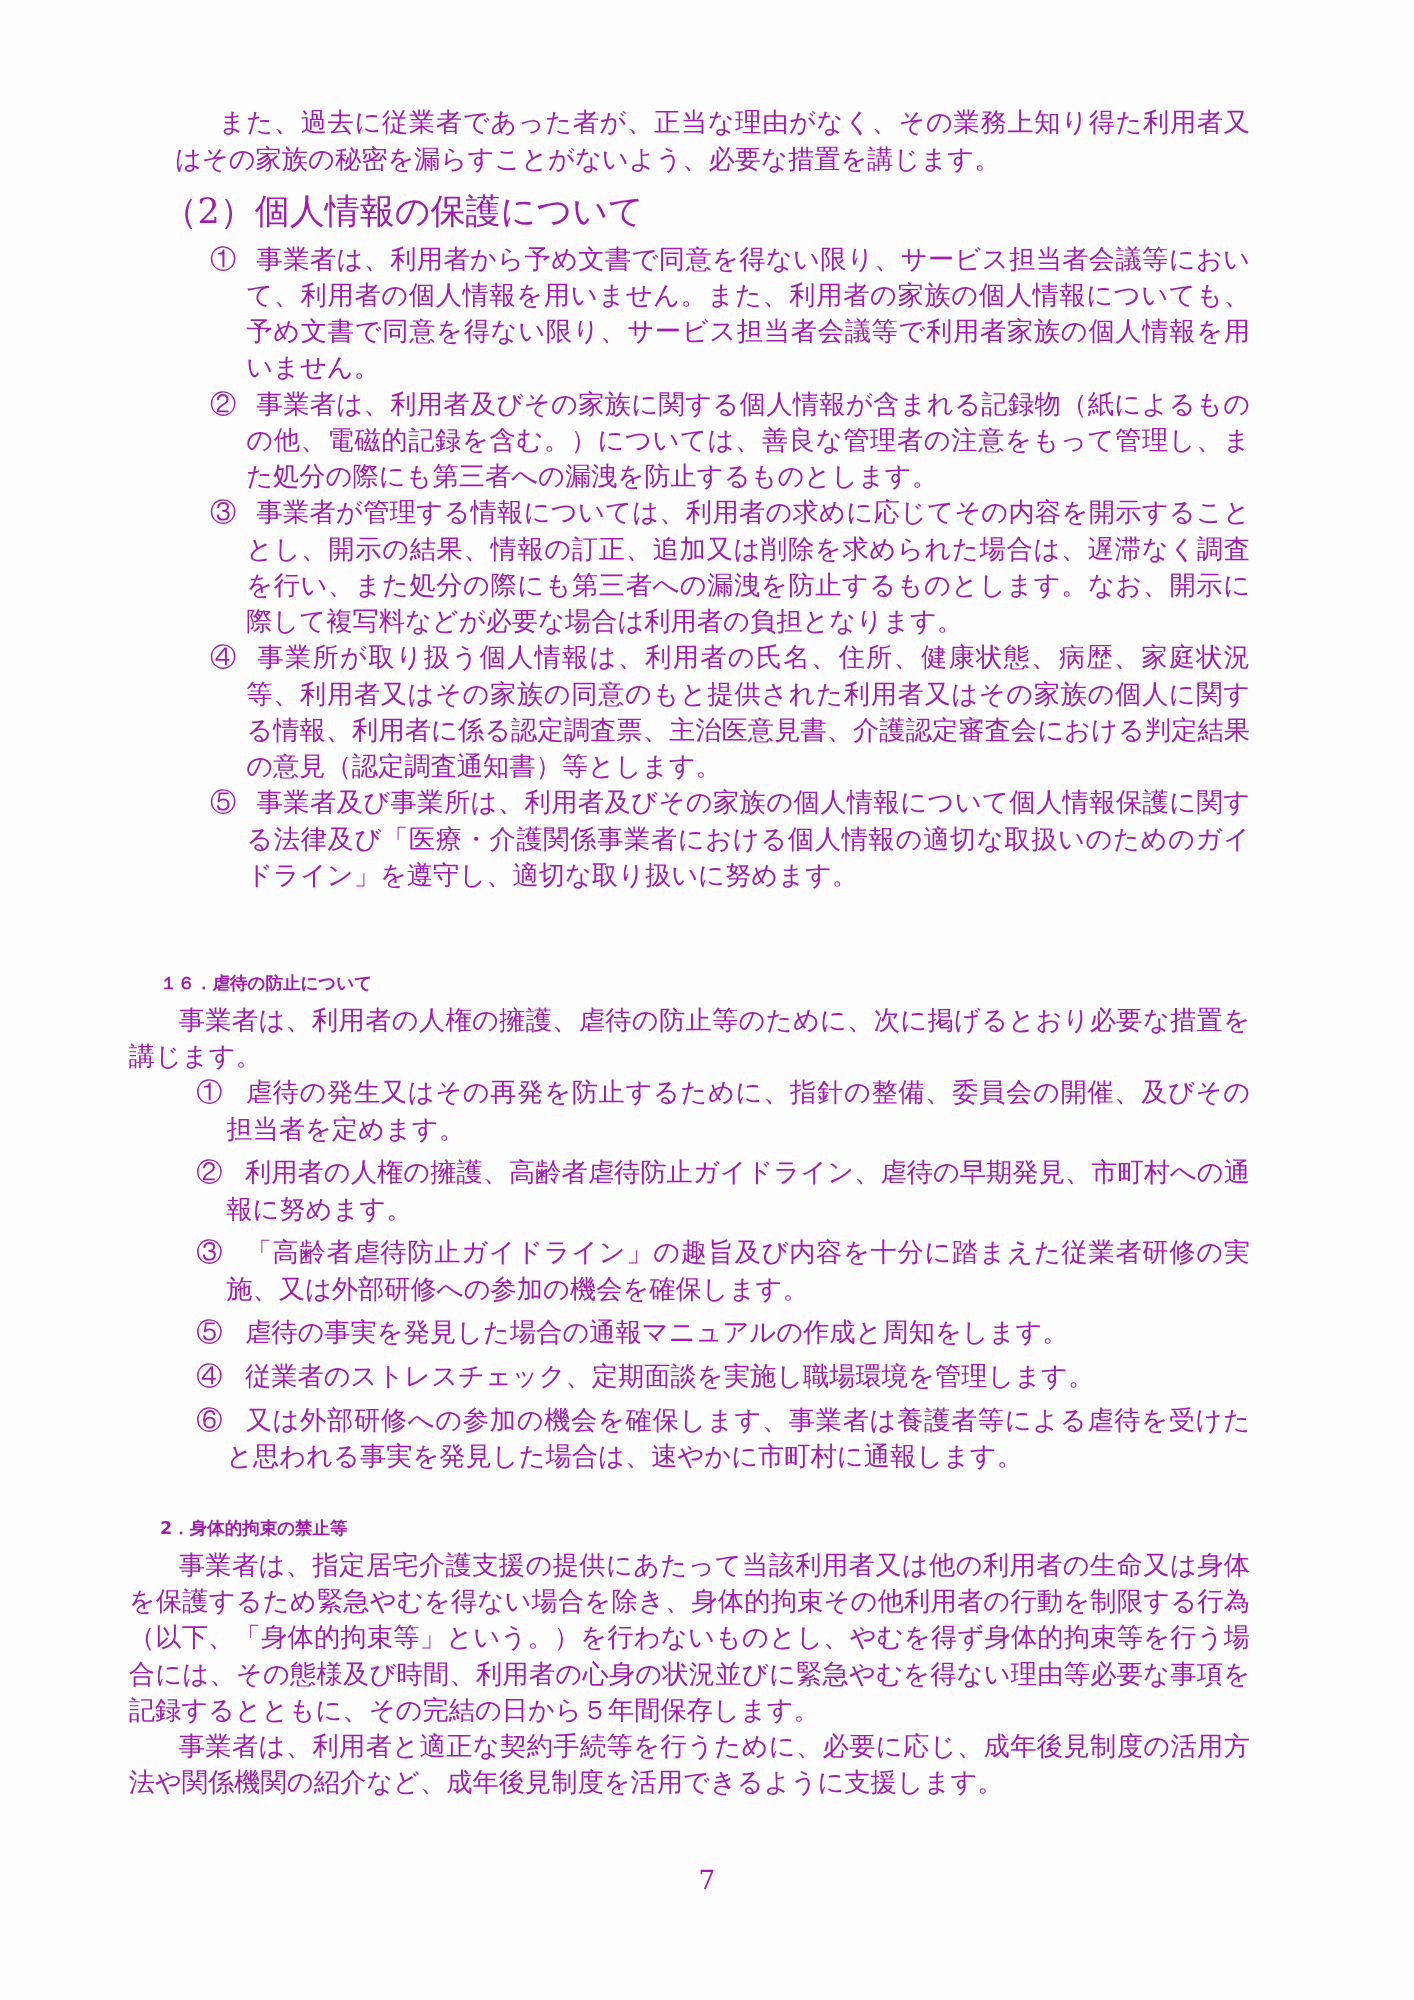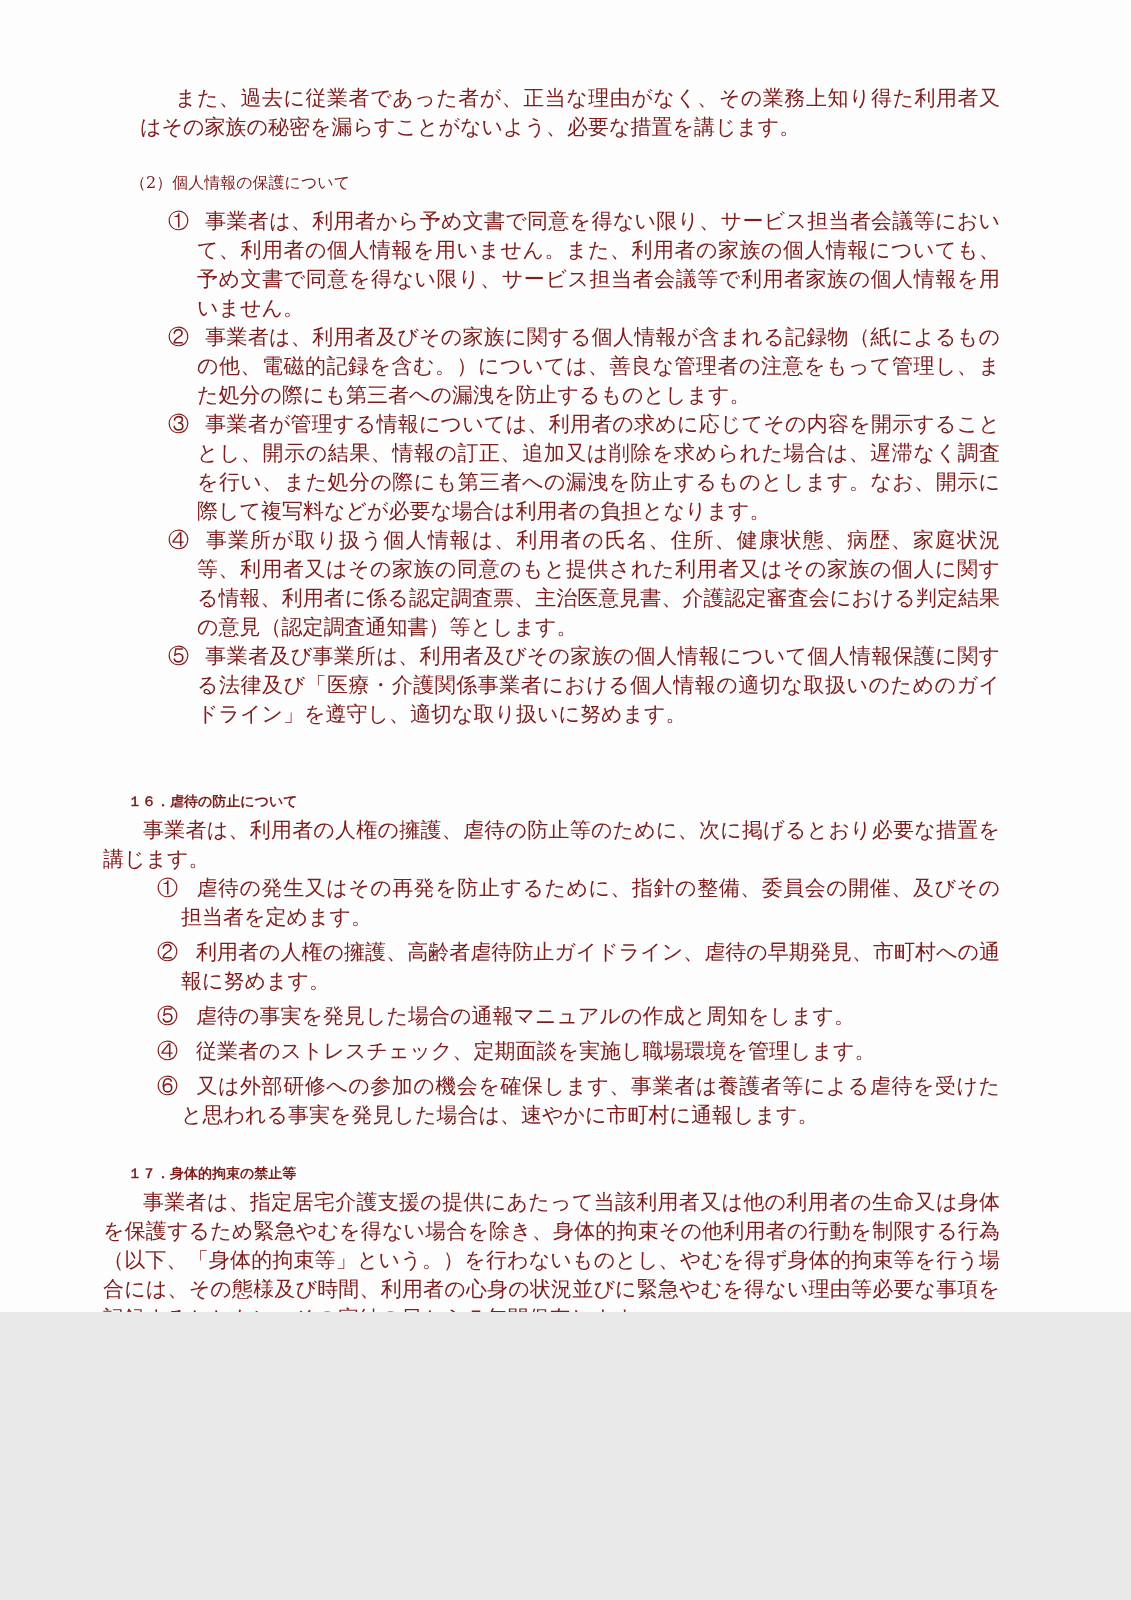--- a/index.html
+++ b/index.html
@@ -1,42 +1,42 @@
 <!DOCTYPE html>
 <html lang="ja"><head>
 <meta charset="utf-8">
 <style>
   html, body { margin: 0; padding: 0; background: #e9e9e9; }
   .page {
     position: relative;
     width: 1131px;
-    height: 1312px;
+    height: 1600px;
     margin: 0 auto;
     background: #fdfdfd;
-    color: #7f1d1d;
+    color: #a21caf;
     font-family: "DejaVu Serif", "Liberation Serif", serif;
     font-size: 21px;
     line-height: 29px;
     overflow: hidden;
   }
   .content {
     padding: 84px 131px 0 103px;
     text-align: justify;
   }
   
   .intro {
     padding-left: 37px;
     text-indent: 35px;
     margin: 0;
   }
   
   .subheading {
-    margin: 26px 0 0 27px;
+    margin: 12px 0 0 27px;
     font-weight: normal;
-    font-size: 16px;
+    font-size: 28px;
     line-height: 29px;
   }
   
   ol.clist { list-style: none; margin: 0; padding: 0 0 0 94px; }
   ol.clist li { text-indent: -29px; margin: 0; }
   ol.clist li .marker { display: inline-block; width: 37px; text-indent: 0; }
   ol.clist.l2 { margin-top: 10px; }
   ol.clist.l16 { padding-left: 78px; }
   ol.clist.l16 li { text-indent: -24px; }
   ol.clist.l16 li .marker { width: 39px; }
@@ -78,26 +78,27 @@
       <li><span class="marker">④</span><span>事業所が取り扱う個人情報は、利用者の氏名、住所、健康状態、病歴、家庭状況等、利用者又はその家族の同意のもと提供された利用者又はその家族の個人に関する情報、利用者に係る認定調査票、主治医意見書、介護認定審査会における判定結果の意見（認定調査通知書）等とします。</span></li>
       <li><span class="marker">⑤</span><span>事業者及び事業所は、利用者及びその家族の個人情報について個人情報保護に関する法律及び「医療・介護関係事業者における個人情報の適切な取扱いのためのガイドライン」を遵守し、適切な取り扱いに努めます。</span></li>
     </ol>
 
     <h2 class="secheading first">１６．虐待の防止について</h2>
     <p class="secbody">事業者は、利用者の人権の擁護、虐待の防止等のために、次に掲げるとおり必要な措置を講じます。</p>
 
     <ol class="clist l16">
       <li><span class="marker">①</span><span>虐待の発生又はその再発を防止するために、指針の整備、委員会の開催、及びその担当者を定めます。</span></li>
       <li><span class="marker">②</span><span>利用者の人権の擁護、高齢者虐待防止ガイドライン、虐待の早期発見、市町村への通報に努めます。</span></li>
+      <li><span class="marker">③</span><span>「高齢者虐待防止ガイドライン」の趣旨及び内容を十分に踏まえた従業者研修の実施、又は外部研修への参加の機会を確保します。</span></li>
       <li><span class="marker">⑤</span><span>虐待の事実を発見した場合の通報マニュアルの作成と周知をします。</span></li>
       <li><span class="marker">④</span><span>従業者のストレスチェック、定期面談を実施し職場環境を管理します。</span></li>
       <li><span class="marker">⑥</span><span>又は外部研修への参加の機会を確保します、事業者は養護者等による虐待を受けたと思われる事実を発見した場合は、速やかに市町村に通報します。</span></li>
     </ol>
 
-    <h2 class="secheading">１７．身体的拘束の禁止等</h2>
+    <h2 class="secheading">2．身体的拘束の禁止等</h2>
     <p class="secbody">事業者は、指定居宅介護支援の提供にあたって当該利用者又は他の利用者の生命又は身体を保護するため緊急やむを得ない場合を除き、身体的拘束その他利用者の行動を制限する行為（以下、「身体的拘束等」という。）を行わないものとし、やむを得ず身体的拘束等を行う場合には、その態様及び時間、利用者の心身の状況並びに緊急やむを得ない理由等必要な事項を記録するとともに、その完結の日から５年間保存します。</p>
 
     <p class="secbody">事業者は、利用者と適正な契約手続等を行うために、必要に応じ、成年後見制度の活用方法や関係機関の紹介など、成年後見制度を活用できるように支援します。</p>
 
   </div>
 
   <div class="pagenum">7</div>
 </div>
 
 </body></html>

